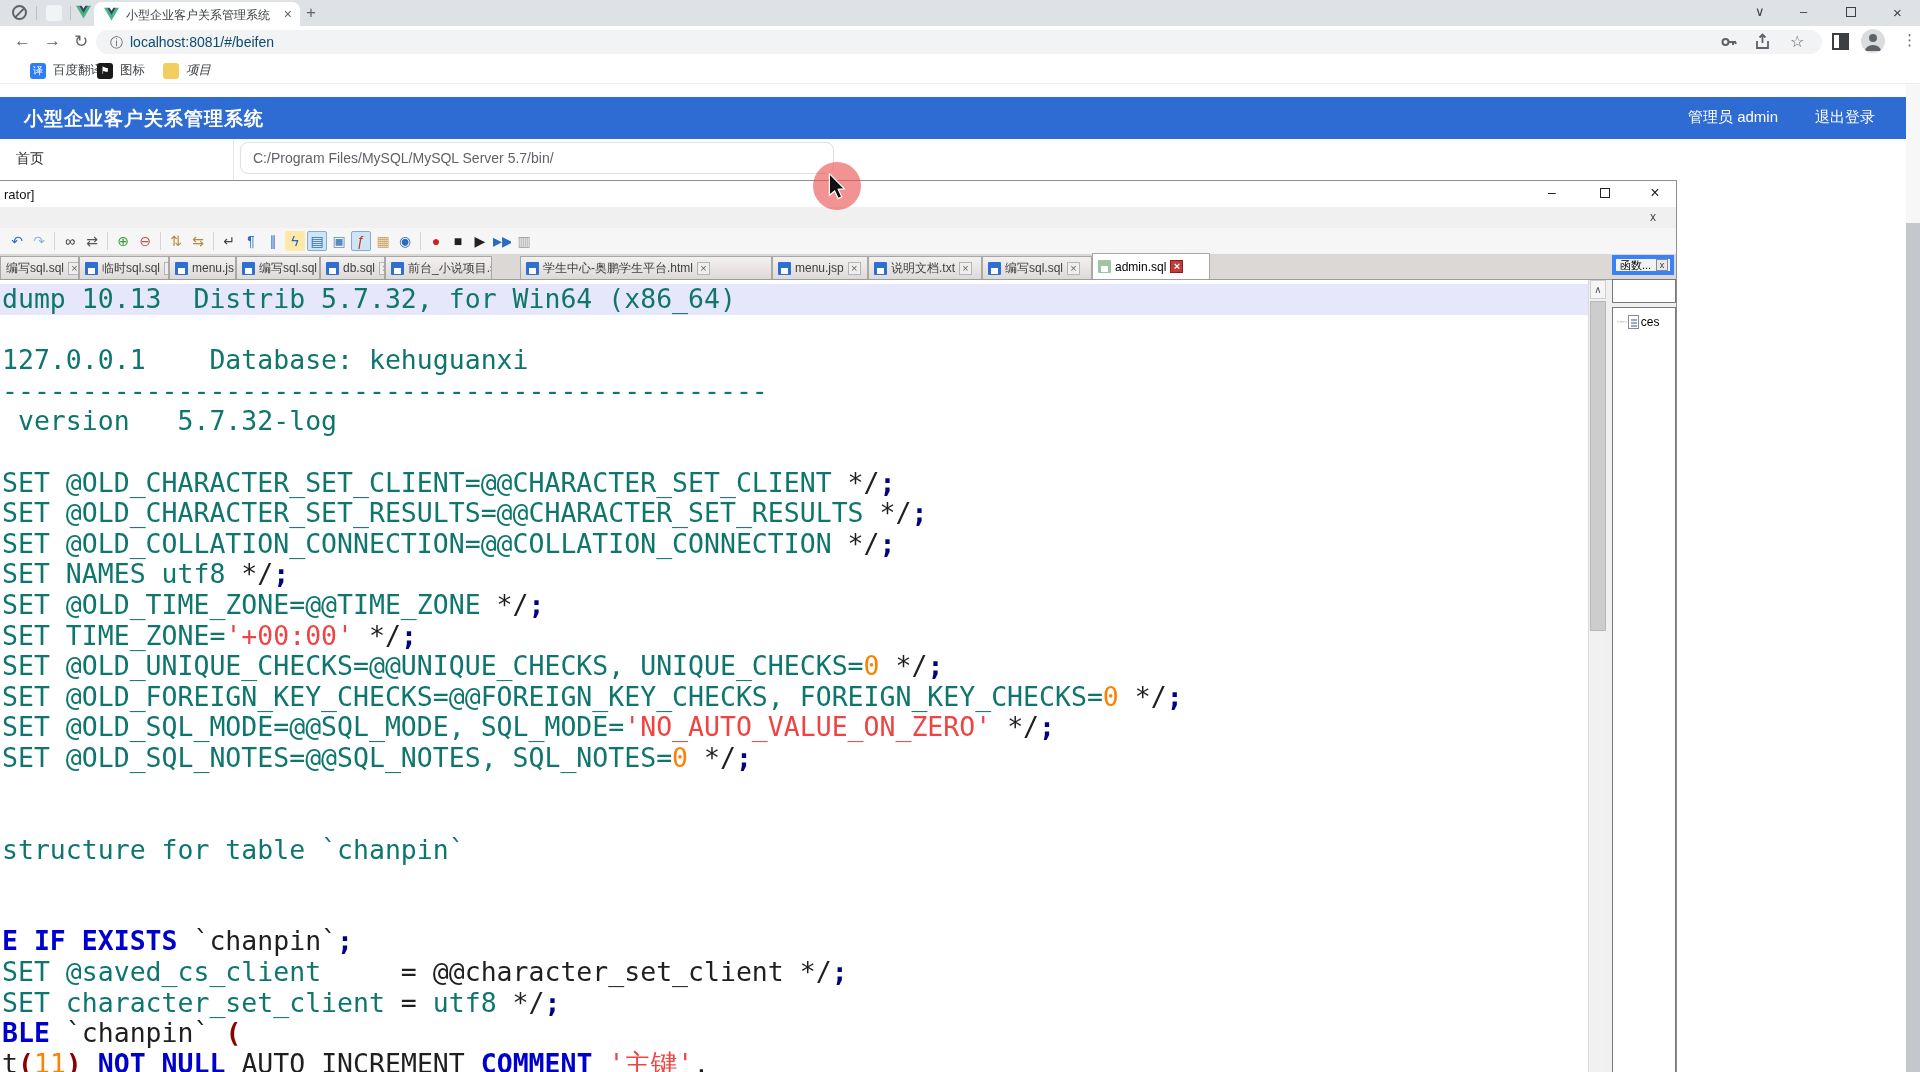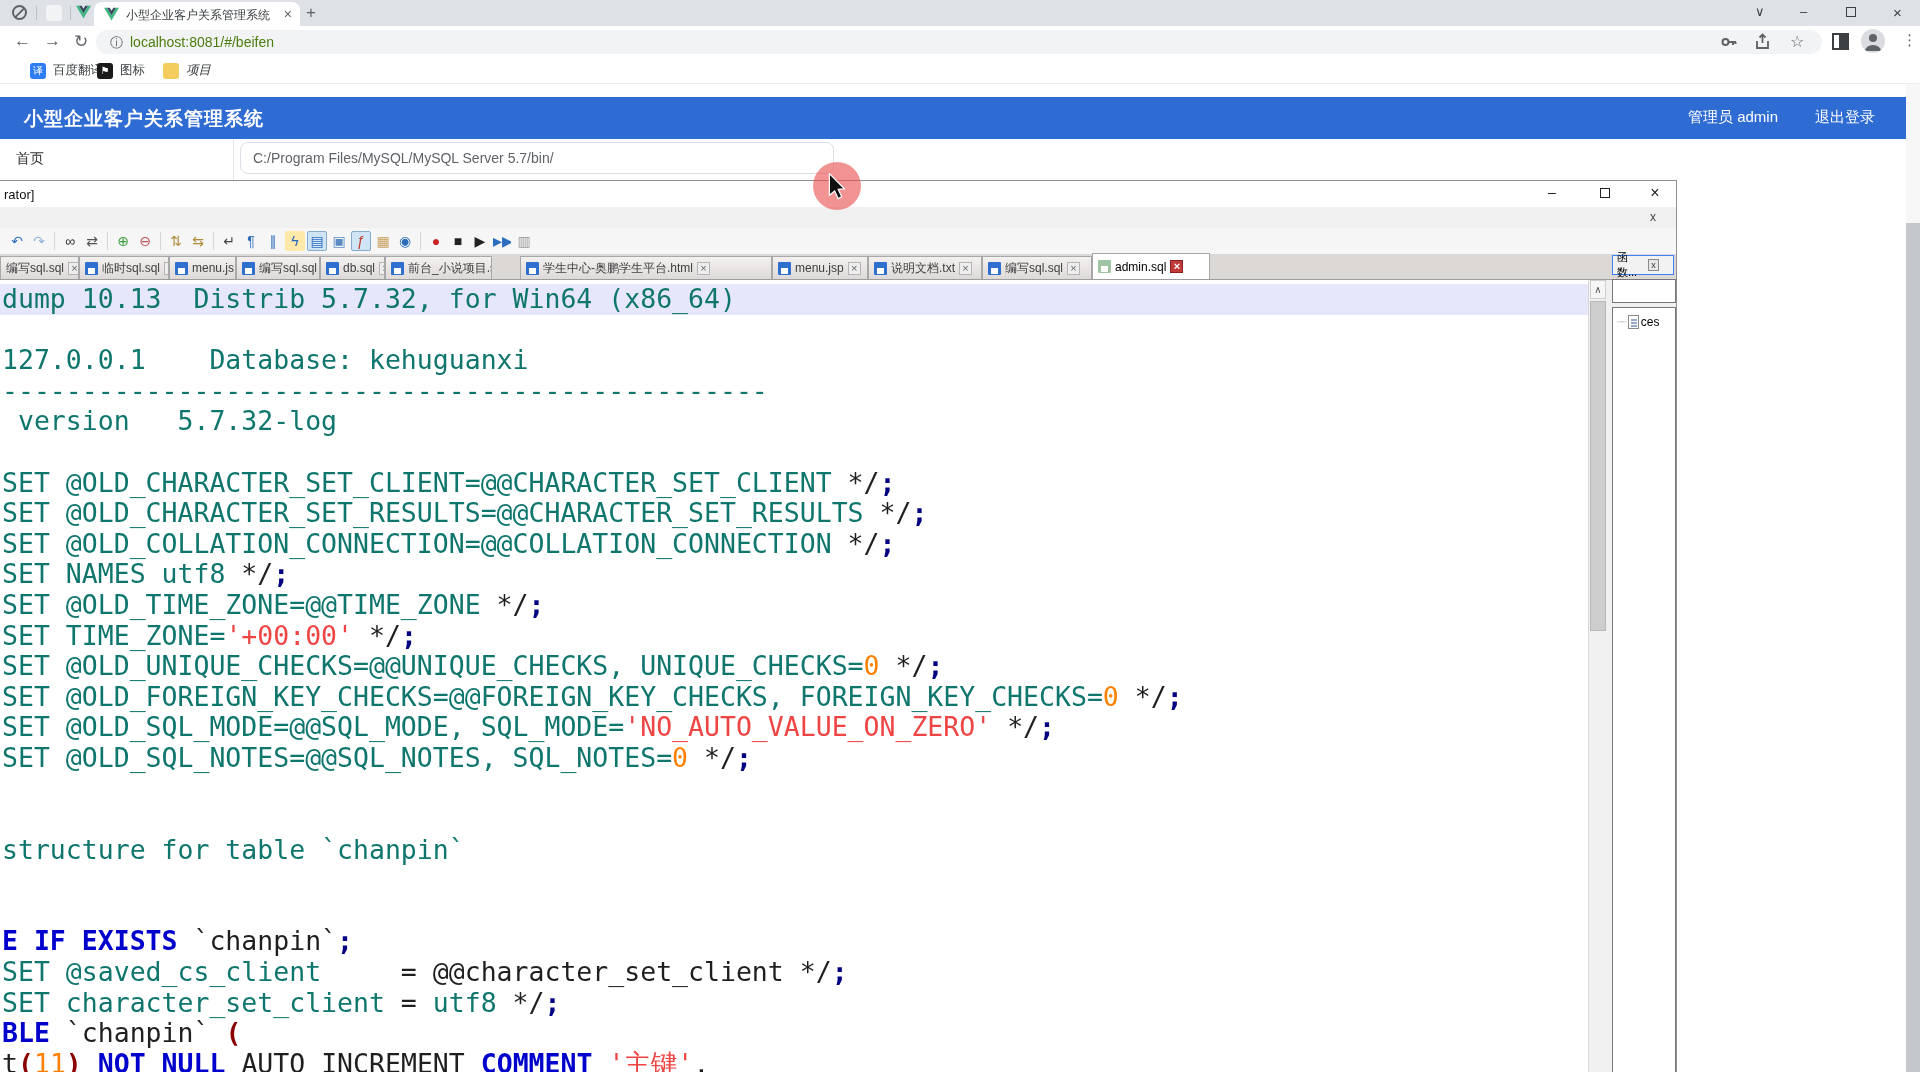--- a/index.html
+++ b/index.html
@@ -18,21 +18,21 @@
   .tab-active .tab-title { position:absolute; left:32px; top:5px; font-size:12px; color:#3c4043; white-space:nowrap; max-width:150px; overflow:hidden; }
   .tab-close { position:absolute; right:8px; top:4px; font-size:14px; color:#5f6368; cursor:default; }
   .newtab-btn { position:absolute; left:306px; top:3px; font-size:17px; color:#5f6368; }
   .win-ctl { position:absolute; top:4px; font-size:13px; color:#3c4043; }
   .restore-glyph { position:absolute; top:7px; width:10px; height:10px; border:1.5px solid #3c4043; }
 
   .addressbar { position:absolute; left:0; top:26px; width:1920px; height:32px; background:#fff; }
   .nav-ic { position:absolute; top:5px; font-size:17px; color:#5f6368; }
   .omnibox { position:absolute; left:96px; top:4px; width:1726px; height:24px; background:#f1f3f4; border-radius:12px; }
   .omni-info { position:absolute; left:14px; top:4px; font-size:13px; color:#5f6368; }
-  .omni-url { position:absolute; left:34px; top:4px; font-size:14px; color:#4d7c0f; }
+  .omni-url { position:absolute; left:34px; top:4px; font-size:14px; color:#0c4a6e; }
   .omni-ic { position:absolute; top:3px; }
   .panel-ic { position:absolute; left:1832px; top:7px; width:17px; height:17px; background:#3c4043; }
   .panel-ic::before { content:""; position:absolute; left:2px; top:2px; width:5px; height:13px; background:#fff; }
   .avatar { position:absolute; left:1861px; top:3px; width:24px; height:24px; border-radius:50%; background:#dadce0; overflow:hidden; }
   .dots-ic { position:absolute; left:1902px; top:5px; font-size:15px; color:#5f6368; }
 
   .bookmarks { position:absolute; left:0; top:58px; width:1920px; height:26px; background:#fff; border-bottom:1px solid #ececec; }
   .bm { position:absolute; top:4px; display:flex; align-items:center; gap:7px; }
   .bm-label { font-size:12.5px; color:#3c4043; }
   .bm-ic { width:16px; height:16px; border-radius:3px; display:flex; align-items:center; justify-content:center; font-size:10px; color:#fff; }
@@ -85,22 +85,22 @@
   .tk.d  { color:#1f1f1f; }
   .tk.n  { color:#ff8000; }
   .tk.p  { color:#8b0000; font-weight:bold; }
   .tk.s  { color:#ef4444; }
   .tk.sc { color:#000080; font-weight:bold; }
 
   .npp-vscroll { position:absolute; left:1588px; top:99px; width:18px; height:793px; background:#f1f1f1; border-left:1px solid #d8d8d8; }
   .vs-up { position:absolute; left:1px; top:0; width:16px; height:19px; background:#f6f6f6; border:1px solid #cfcfcf; font-size:10px; color:#555; text-align:center; line-height:17px; }
   .vs-thumb { position:absolute; left:1px; top:21px; width:16px; height:330px; background:#cdcdcd; border:1px solid #b8b8b8; }
 
-  .fp-header { position:absolute; left:1612px; top:74px; width:62px; height:20px; background:#f2f2f2; border:1px solid #3b82f6;
-               font-size:11px; color:#000; display:flex; align-items:center; padding:0 14px 0 4px; gap:3px; }
+  .fp-header { position:absolute; left:1612px; top:74px; width:62px; height:20px; background:#f2f2f2; border:4px solid #3b82f6;
+               font-size:11px; color:#000; display:flex; align-items:center; padding:0 2px 0 4px; gap:3px; }
   .fp-x { margin-left:auto; width:12px; height:12px; border:1px solid #8a8a8a; background:#e8e8e8; font-size:9px; line-height:10px; text-align:center; color:#333; }
   .fp-search { position:absolute; left:1612px; top:98px; width:64px; height:24px; background:#fff; border:1px solid #787878; }
   .fp-list { position:absolute; left:1612px; top:126px; width:64px; height:766px; background:#fff; border:1px solid #787878; overflow:hidden; }
   .fp-item { display:flex; align-items:center; gap:2px; padding-left:4px; margin-top:7px; font-size:12px; color:#000; }
   .fp-dots { color:#9a9a9a; font-size:9px; letter-spacing:-1px; }
   .doc-ic { width:11px; height:14px; background:#fff; border:1px solid #8a8a8a; position:relative; flex:none; }
   .doc-ic::before { content:""; position:absolute; left:2px; top:3px; width:6px; height:1.5px; background:#9aa7c7; box-shadow:0 3px 0 #9aa7c7, 0 6px 0 #9aa7c7; }
 
   
   .chrome-scroll-track { position:absolute; left:1906px; top:84px; width:14px; height:988px; background:#f7f7f7; }

